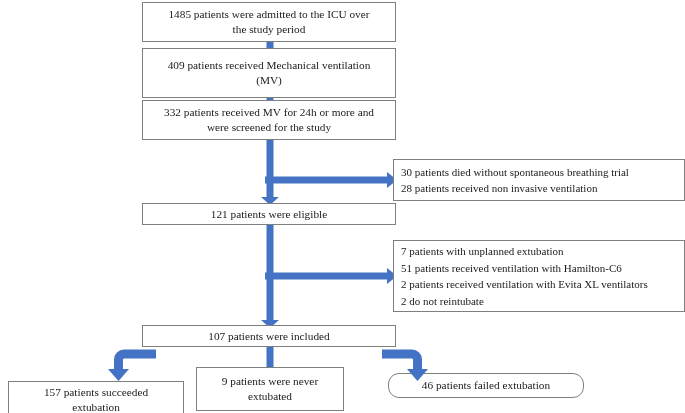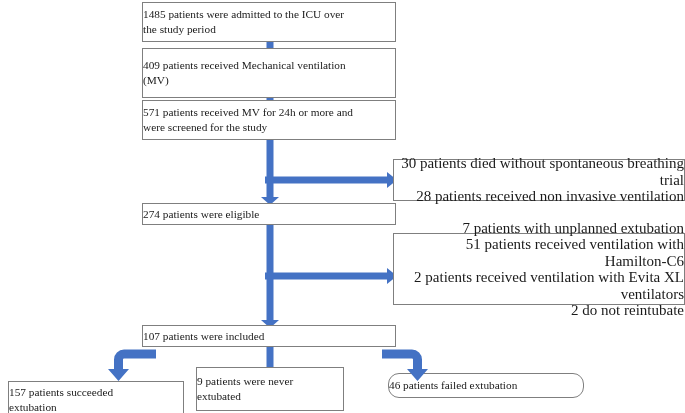--- a/index.html
+++ b/index.html
@@ -19,30 +19,30 @@
     overflow: hidden;
   }
   .box {
     position: absolute;
     box-sizing: border-box;
     border: 1px solid #7f7f7f;
     background: #ffffff;
     display: flex;
     align-items: center;
     justify-content: center;
-    text-align: left;
+    text-align: center;
     font-size: 11.3px;
     line-height: 15px;
     z-index: 3;
   }
   .box.left-text {
     justify-content: flex-start;
-    text-align: right;
+    text-align: left;
     padding-left: 7px;
-    font-size: 15px;
+    font-size: 11px;
     line-height: 16.5px;
   }
   .box .txt {
     white-space: pre-line;
     display: block;
     width: 100%;
   }
   
   .conn {
     position: absolute;
@@ -95,34 +95,34 @@
     <span class="txt">1485  patients were admitted to the ICU over
 the study period</span>
   </div>
 
   <div class="box" style="left:142px; top:48px; width:254px; height:50px;">
     <span class="txt">409  patients received Mechanical ventilation
 (MV)</span>
   </div>
 
   <div class="box" style="left:142px; top:100px; width:254px; height:40px;">
-    <span class="txt">571 patients received MV for 24h or more and
+    <span class="txt">332 patients received MV for 24h or more and
 were screened for the study</span>
   </div>
 
   <div class="box left-text" style="left:393px; top:159px; width:292px; height:42px;">
     <span class="txt">30 patients died without spontaneous breathing trial
 28 patients received non invasive ventilation</span>
   </div>
 
   <div class="box" style="left:142px; top:203px; width:254px; height:22px;">
-    <span class="txt">274 patients were  eligible</span>
+    <span class="txt">121 patients were  eligible</span>
   </div>
 
-  <div class="box left-text" style="left:393px; top:233px; width:292px; height:72px;">
+  <div class="box left-text" style="left:393px; top:240px; width:292px; height:72px;">
     <span class="txt">7 patients with unplanned extubation
 51 patients received  ventilation with Hamilton-C6
 2 patients received  ventilation with Evita XL ventilators
 2 do not reintubate</span>
   </div>
 
   <div class="box" style="left:142px; top:325px; width:254px; height:22px;">
     <span class="txt">107 patients were included</span>
   </div>
 

